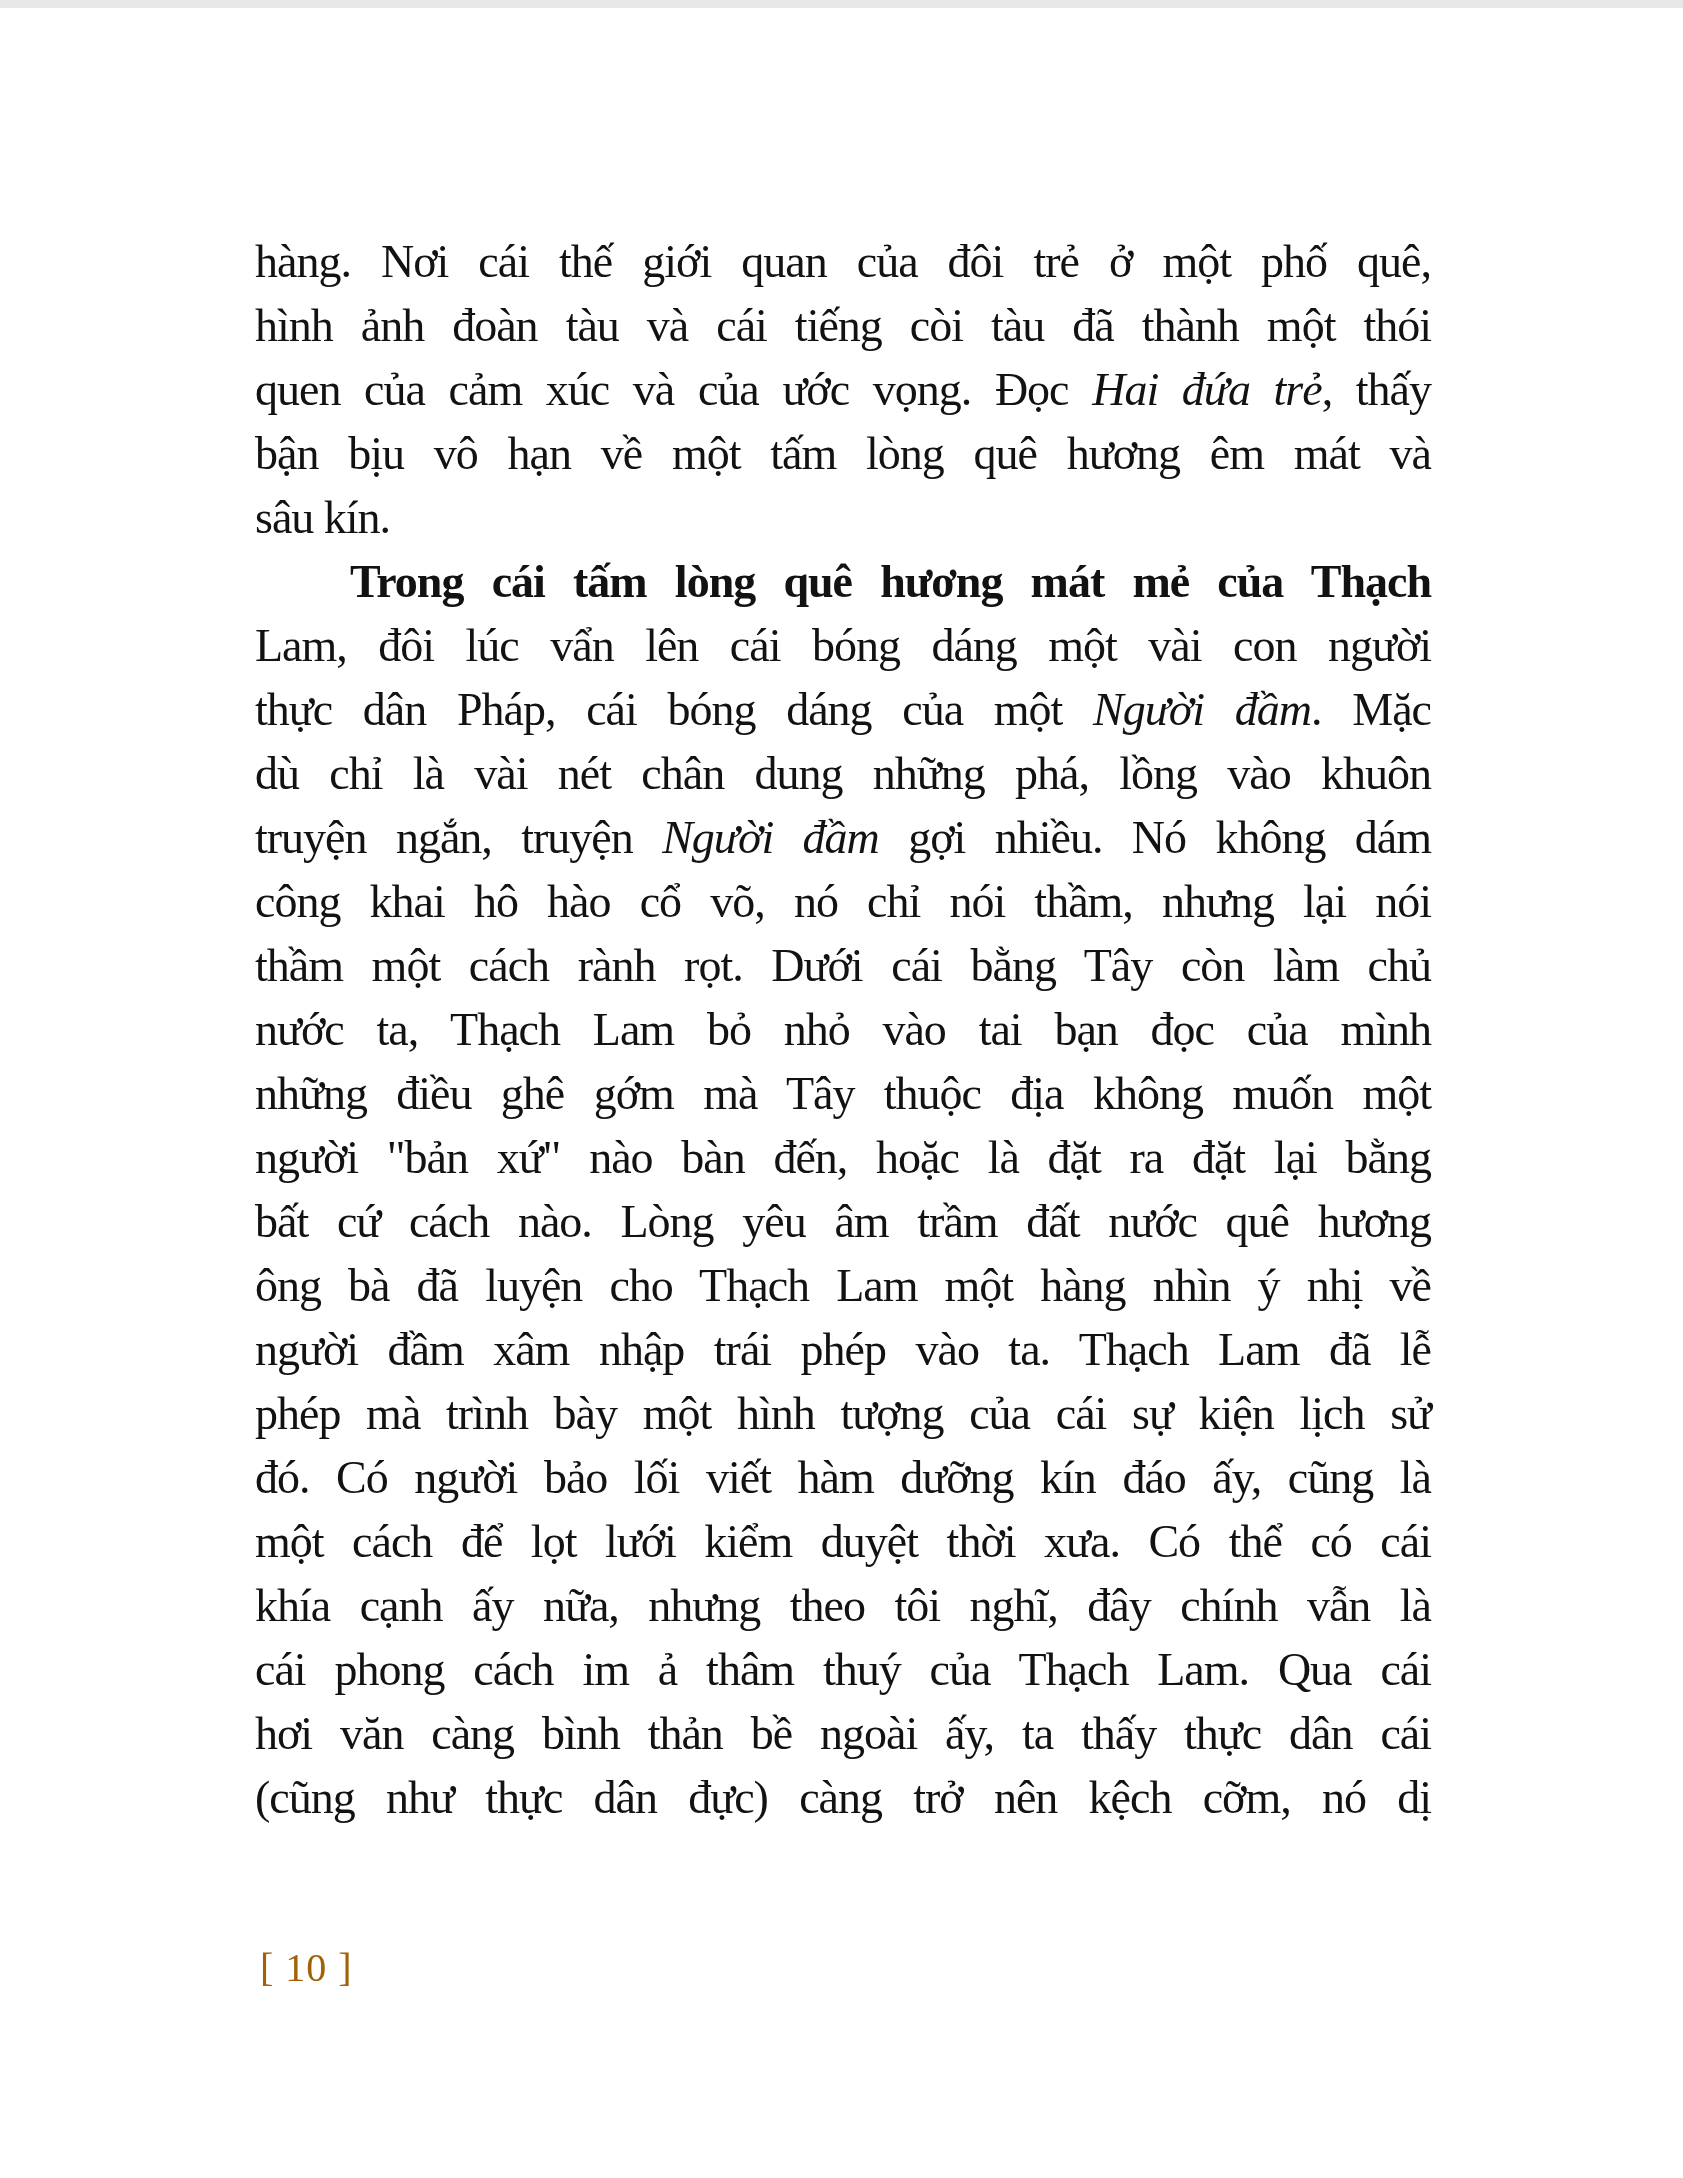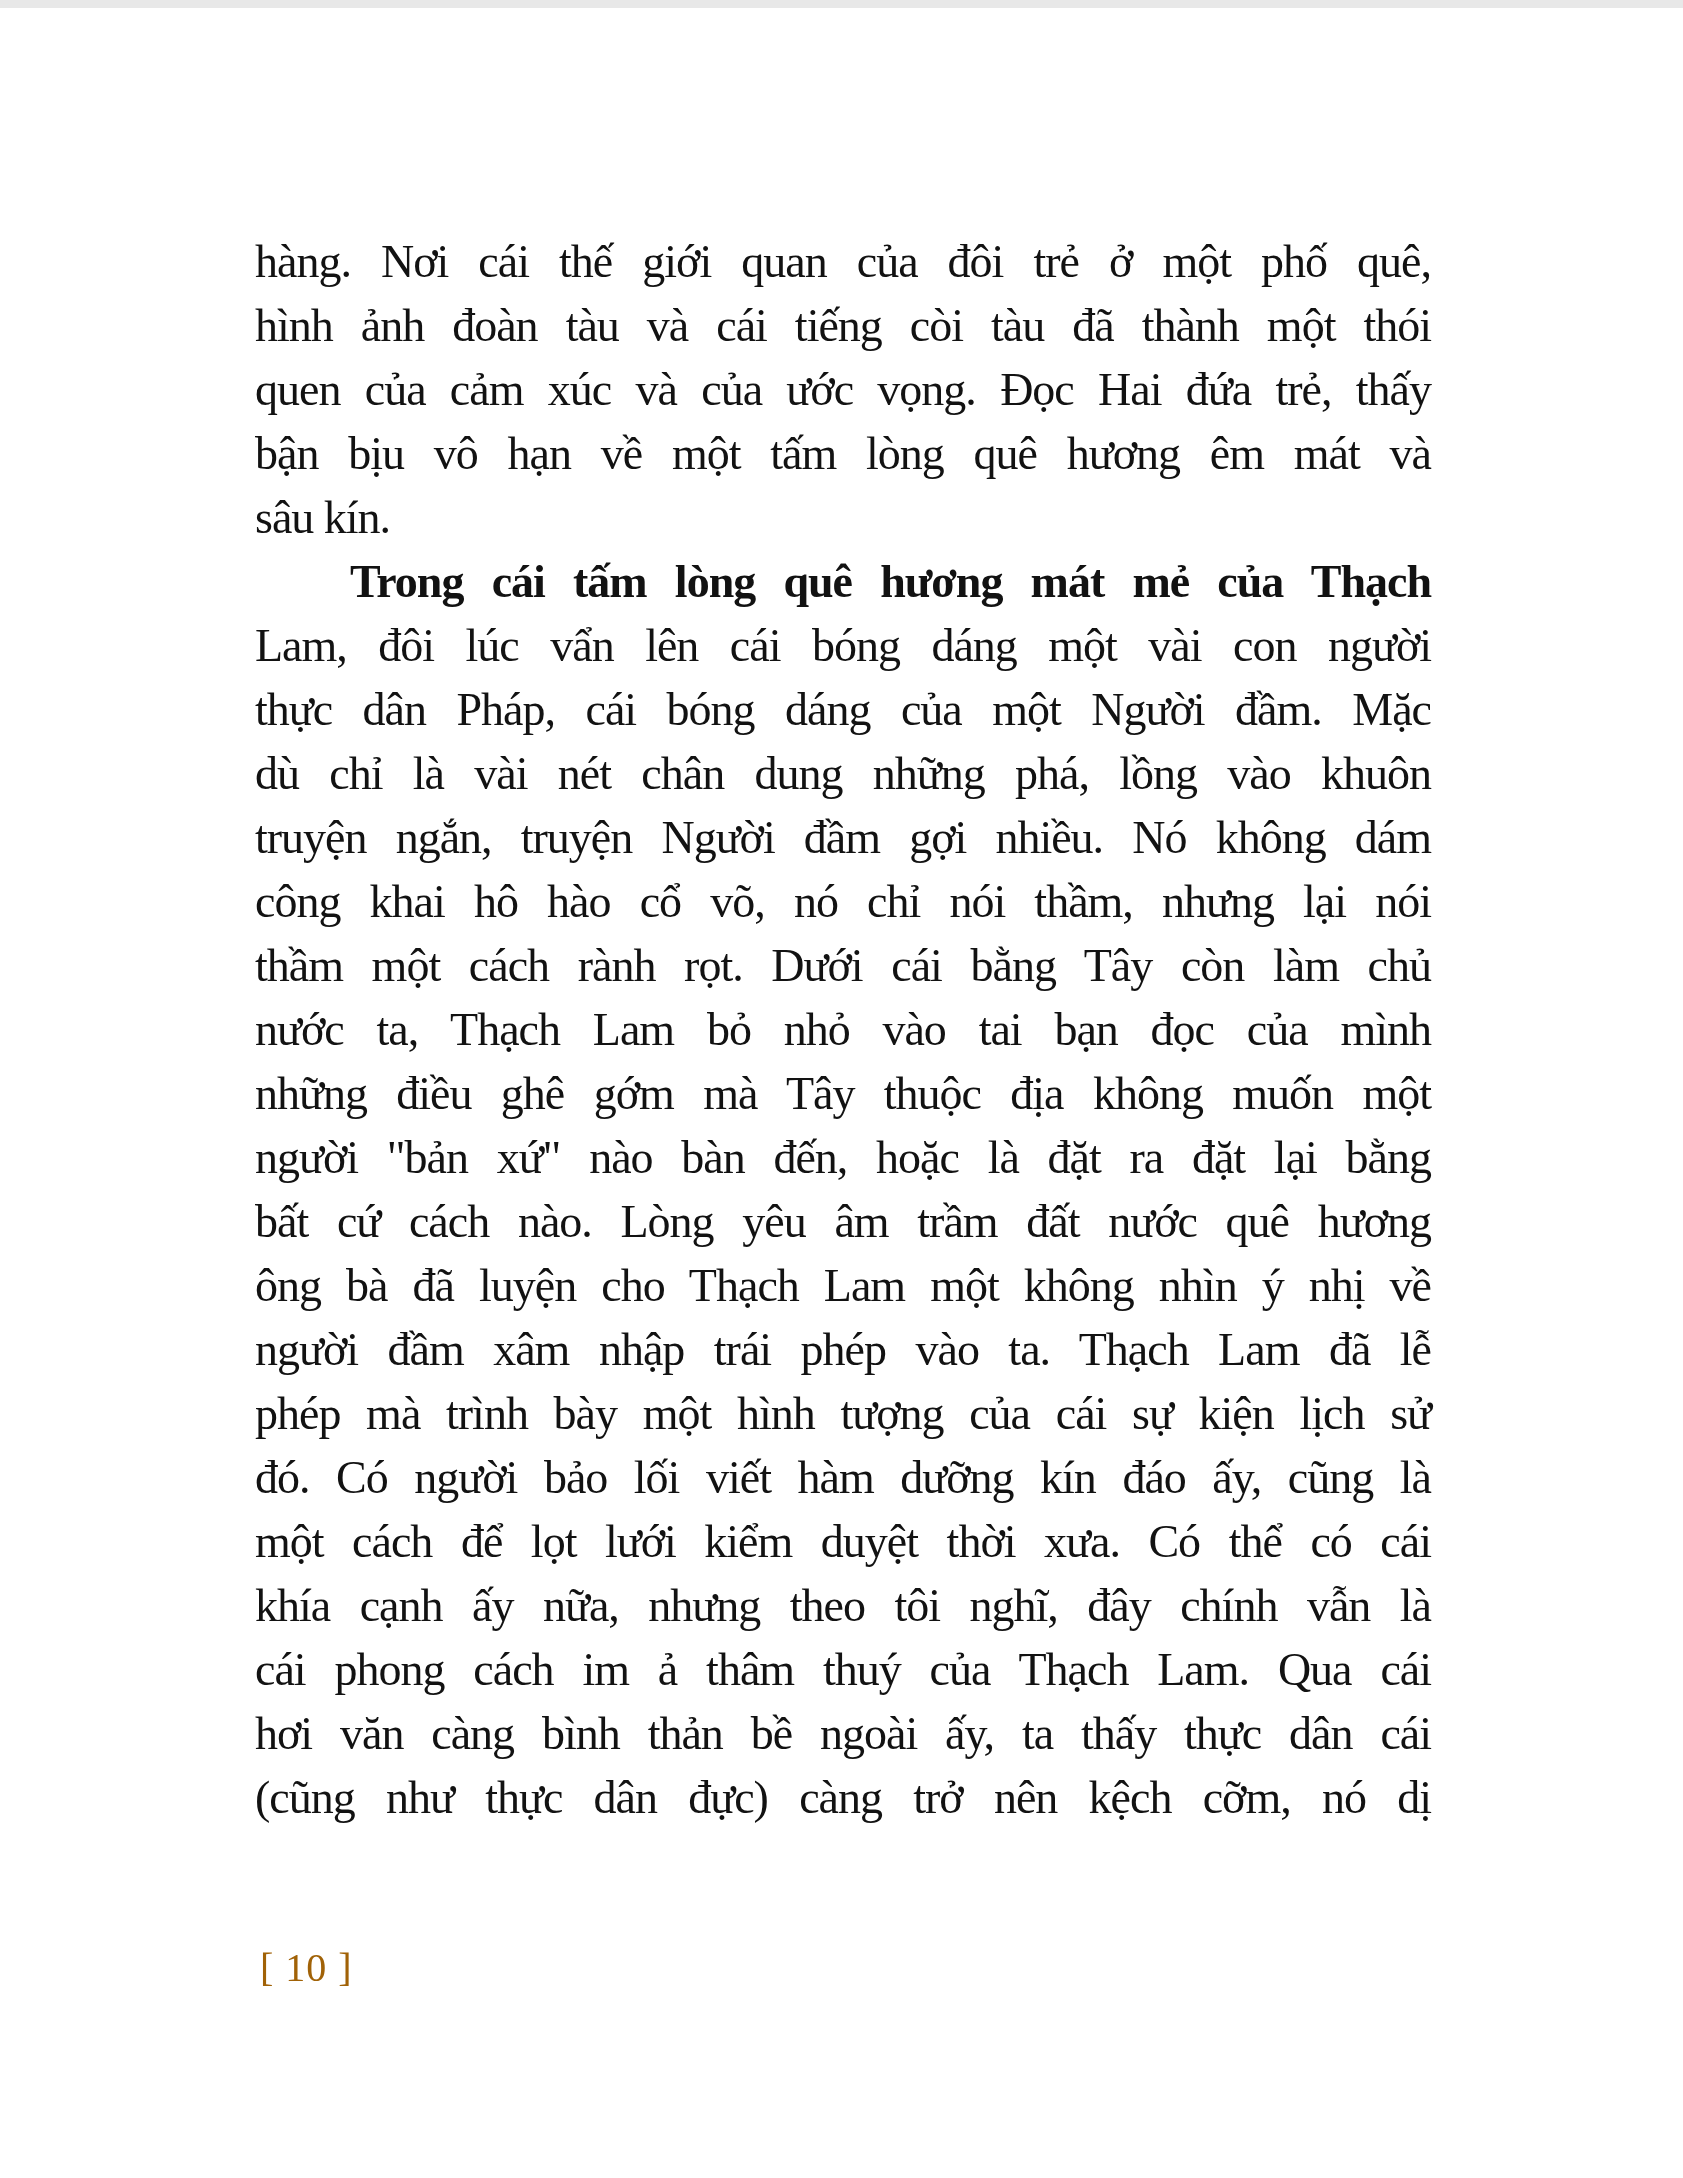--- a/index.html
+++ b/index.html
@@ -38,20 +38,21 @@
     overflow: visible;
   }
   .line.endline {
     text-align-last: left;
   }
   .line.indented {
     text-indent: 95px;
     font-weight: bold;
   }
   .line .it {
+    font-style: italic;
   }
   .page-number {
     position: absolute;
     left: 260px;
     top: 1936px;
     font-size: 40px;
     line-height: 48px;
     letter-spacing: 1px;
     color: #a16207;
   }
@@ -73,21 +74,21 @@
         <div class="line"><span>Lam, đôi lúc vẩn lên cái bóng dáng một vài con người</span></div>
         <div class="line"><span>thực dân Pháp, cái bóng dáng của một </span><span class="it">Người đầm</span><span>. Mặc</span></div>
         <div class="line"><span>dù chỉ là vài nét chân dung những phá, lồng vào khuôn</span></div>
         <div class="line"><span>truyện ngắn, truyện </span><span class="it">Người đầm</span><span> gợi nhiều. Nó không dám</span></div>
         <div class="line"><span>công khai hô hào cổ võ, nó chỉ nói thầm, nhưng lại nói</span></div>
         <div class="line"><span>thầm một cách rành rọt. Dưới cái bằng Tây còn làm chủ</span></div>
         <div class="line"><span>nước ta, Thạch Lam bỏ nhỏ vào tai bạn đọc của mình</span></div>
         <div class="line"><span>những điều ghê gớm mà Tây thuộc địa không muốn một</span></div>
         <div class="line"><span>người "bản xứ" nào bàn đến, hoặc là đặt ra đặt lại bằng</span></div>
         <div class="line"><span>bất cứ cách nào. Lòng yêu âm trầm đất nước quê hương</span></div>
-        <div class="line"><span>ông bà đã luyện cho Thạch Lam một không nhìn ý nhị về</span></div>
+        <div class="line"><span>ông bà đã luyện cho Thạch Lam một hàng nhìn ý nhị về</span></div>
         <div class="line"><span>người đầm xâm nhập trái phép vào ta. Thạch Lam đã lễ</span></div>
         <div class="line"><span>phép mà trình bày một hình tượng của cái sự kiện lịch sử</span></div>
         <div class="line"><span>đó. Có người bảo lối viết hàm dưỡng kín đáo ấy, cũng là</span></div>
         <div class="line"><span>một cách để lọt lưới kiểm duyệt thời xưa. Có thể có cái</span></div>
         <div class="line"><span>khía cạnh ấy nữa, nhưng theo tôi nghĩ, đây chính vẫn là</span></div>
         <div class="line"><span>cái phong cách im ả thâm thuý của Thạch Lam. Qua cái</span></div>
         <div class="line"><span>hơi văn càng bình thản bề ngoài ấy, ta thấy thực dân cái</span></div>
         <div class="line"><span>(cũng như thực dân đực) càng trở nên kệch cỡm, nó dị</span></div>
       </div>
     </div>

